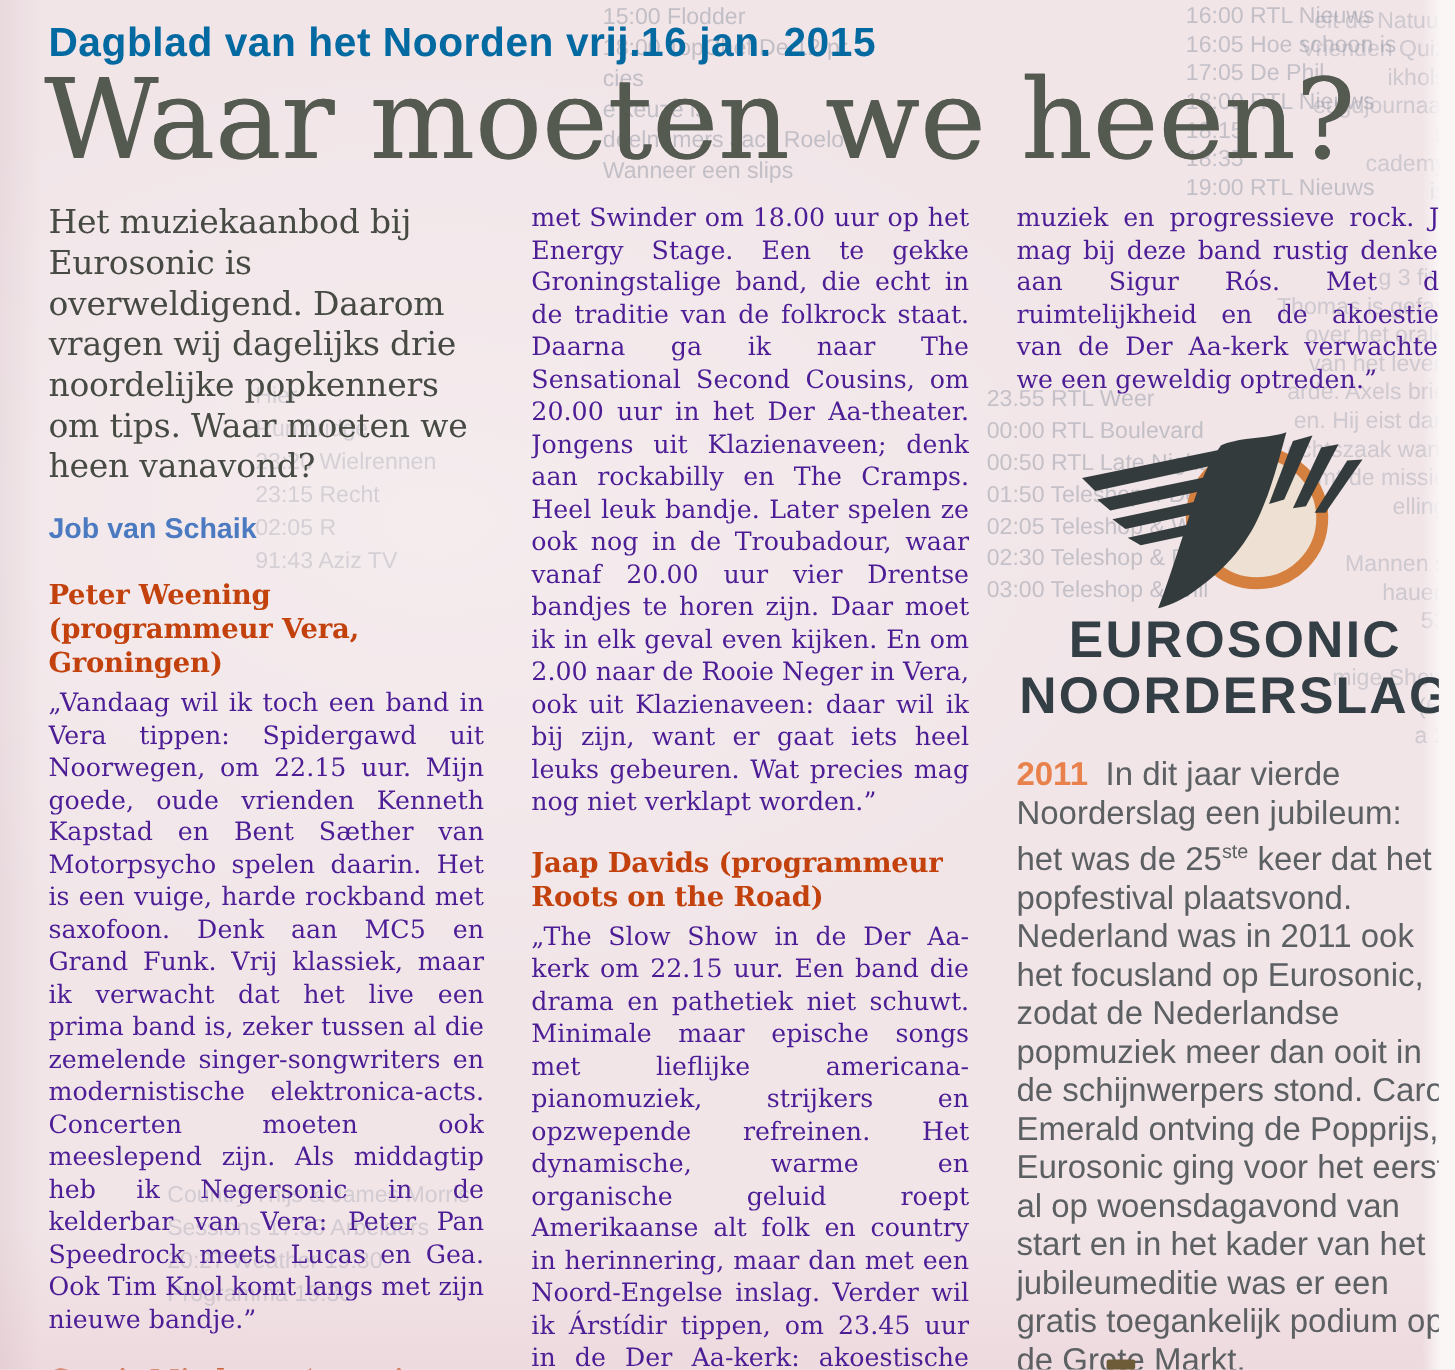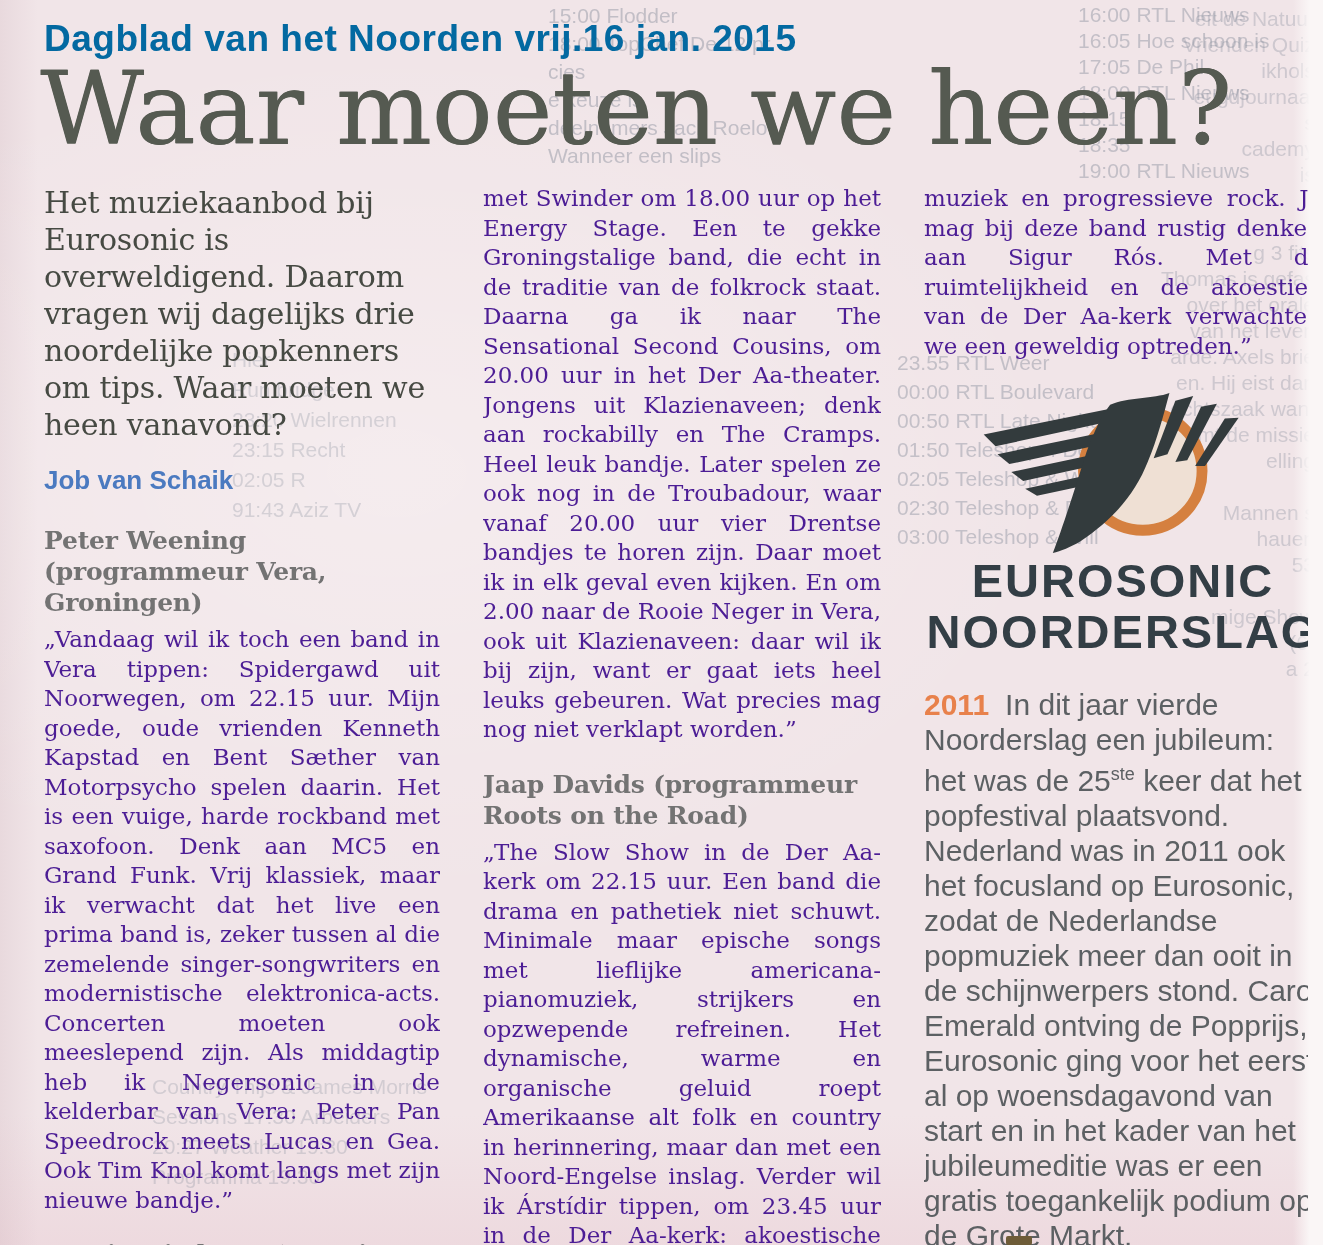--- a/index.html
+++ b/index.html
@@ -27,21 +27,21 @@
     color:#0369a1;white-space:nowrap;}
   .headline{position:absolute;left:40px;top:54px;z-index:4;margin:0;
     font-family:"DejaVu Serif", serif;font-weight:normal;font-size:101px;line-height:110px;
     color:#555a51;letter-spacing:0px;white-space:nowrap;text-shadow:0.6px 0 0 #555a51;}
   .columns{position:absolute;left:44px;top:184px;width:1264px;height:1061px;z-index:3;
     display:grid;grid-template-columns:396px 398px 398px;column-gap:43px;overflow:hidden;}
   .col{overflow:hidden;}
   .intro{font-size:30px;line-height:37px;color:#464a43;margin:0;letter-spacing:-0.2px;}
   .byline{font-family:"Liberation Sans", sans-serif;font-weight:bold;font-size:26px;line-height:30px;
     color:#4b7ac0;margin-top:22px;}
-  .sec-heading{font-weight:bold;font-size:25px;line-height:31px;color:#737373;margin:24px 0 7px;letter-spacing:-0.2px;}
+  .sec-heading{font-weight:bold;font-size:25px;line-height:31px;color:#c2410c;margin:24px 0 7px;letter-spacing:-0.2px;}
   .sec-heading.first{margin-top:30px;}
   .body-text{font-size:23px;line-height:29.5px;color:#4c1d95;text-align:justify;margin:0;}
   .logo-wrap{margin-top:26px;text-align:center;}
   .logo-glyph{display:block;margin:0 auto;width:310px;height:168px;}
   .logo-name{font-family:"Liberation Sans", sans-serif;font-weight:bold;font-size:47px;line-height:51px;
     letter-spacing:2px;color:#333e45;}
   .logo-tagline{font-family:"Liberation Sans", sans-serif;font-weight:bold;font-size:22px;line-height:26px;
     letter-spacing:1px;color:#dd8045;margin-top:6px;white-space:nowrap;}
   .fact{font-family:"Liberation Sans", sans-serif;font-size:30px;line-height:35px;color:#5c6063;margin:30px 0 0;}
   .fact-year{color:#e8814b;font-weight:bold;margin-right:16px;}

